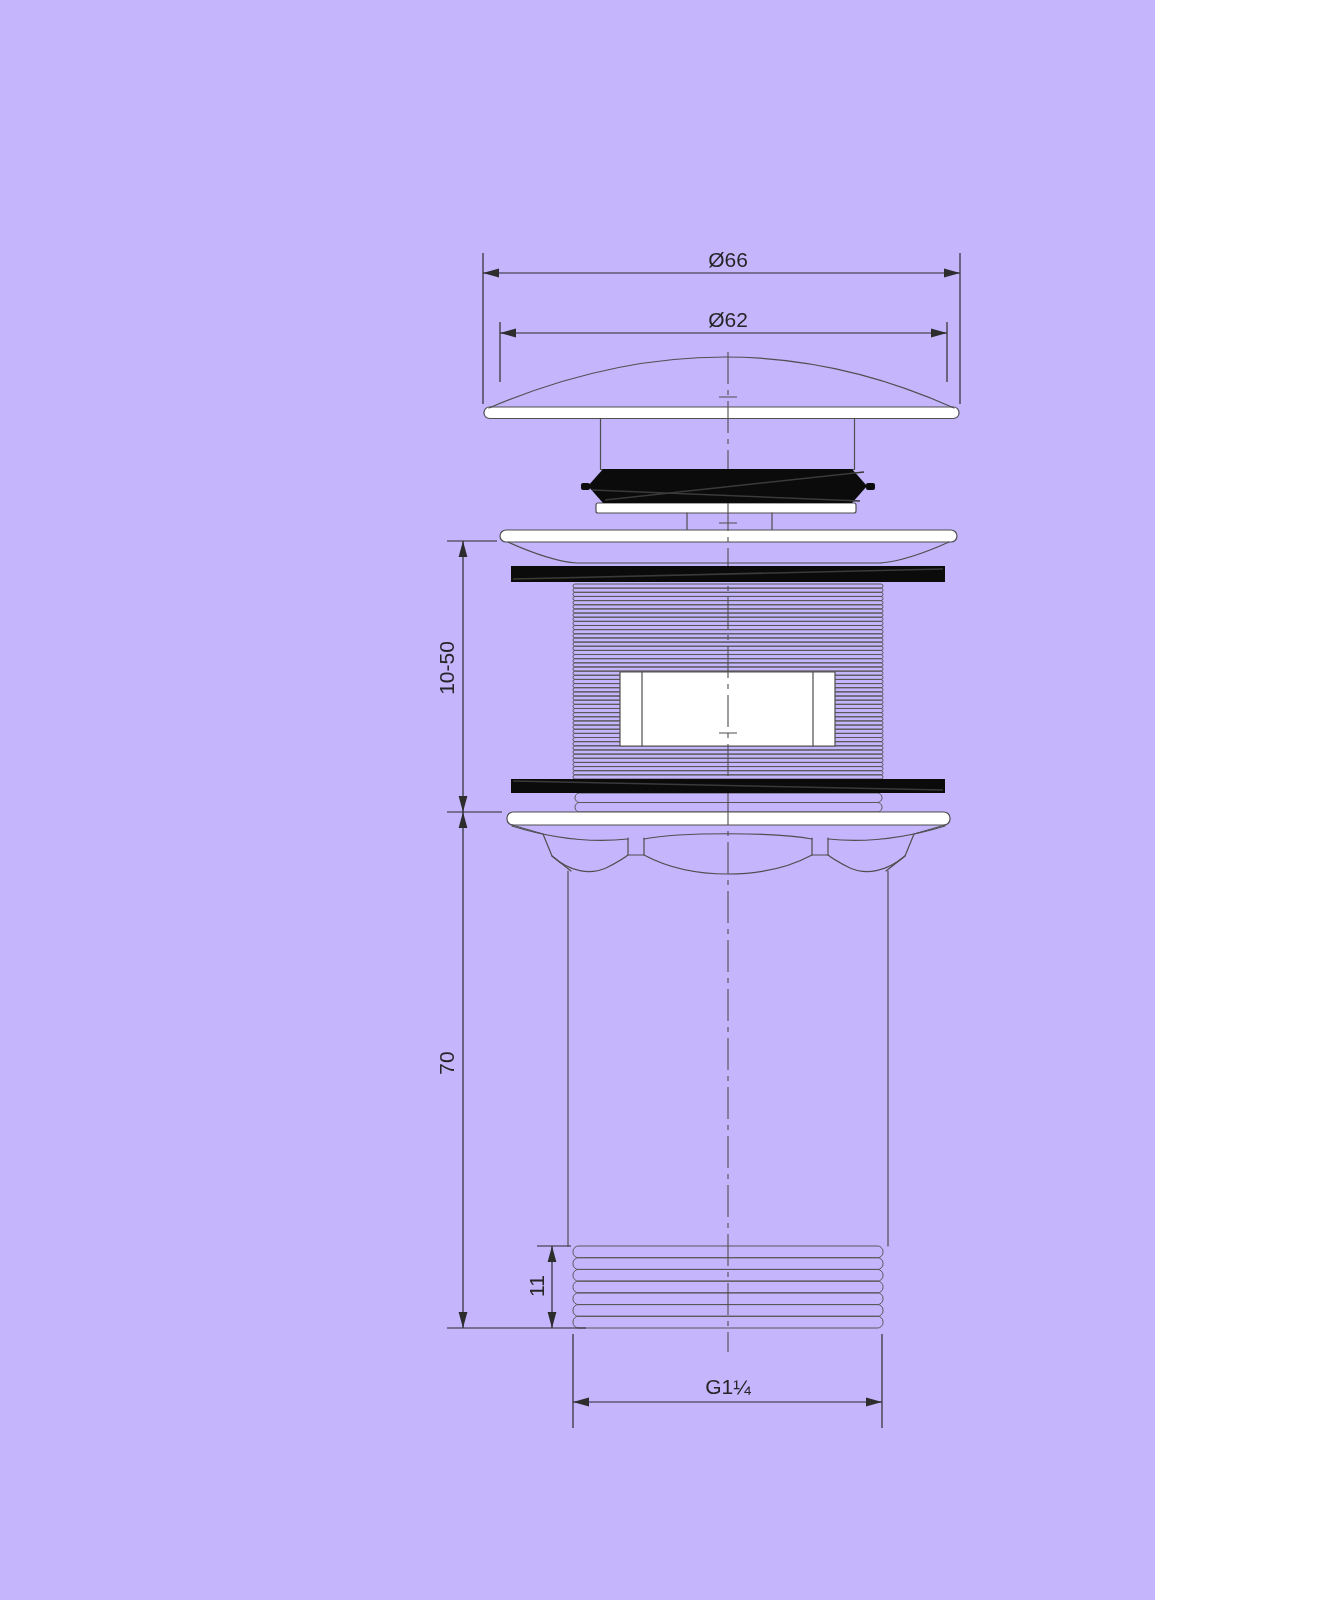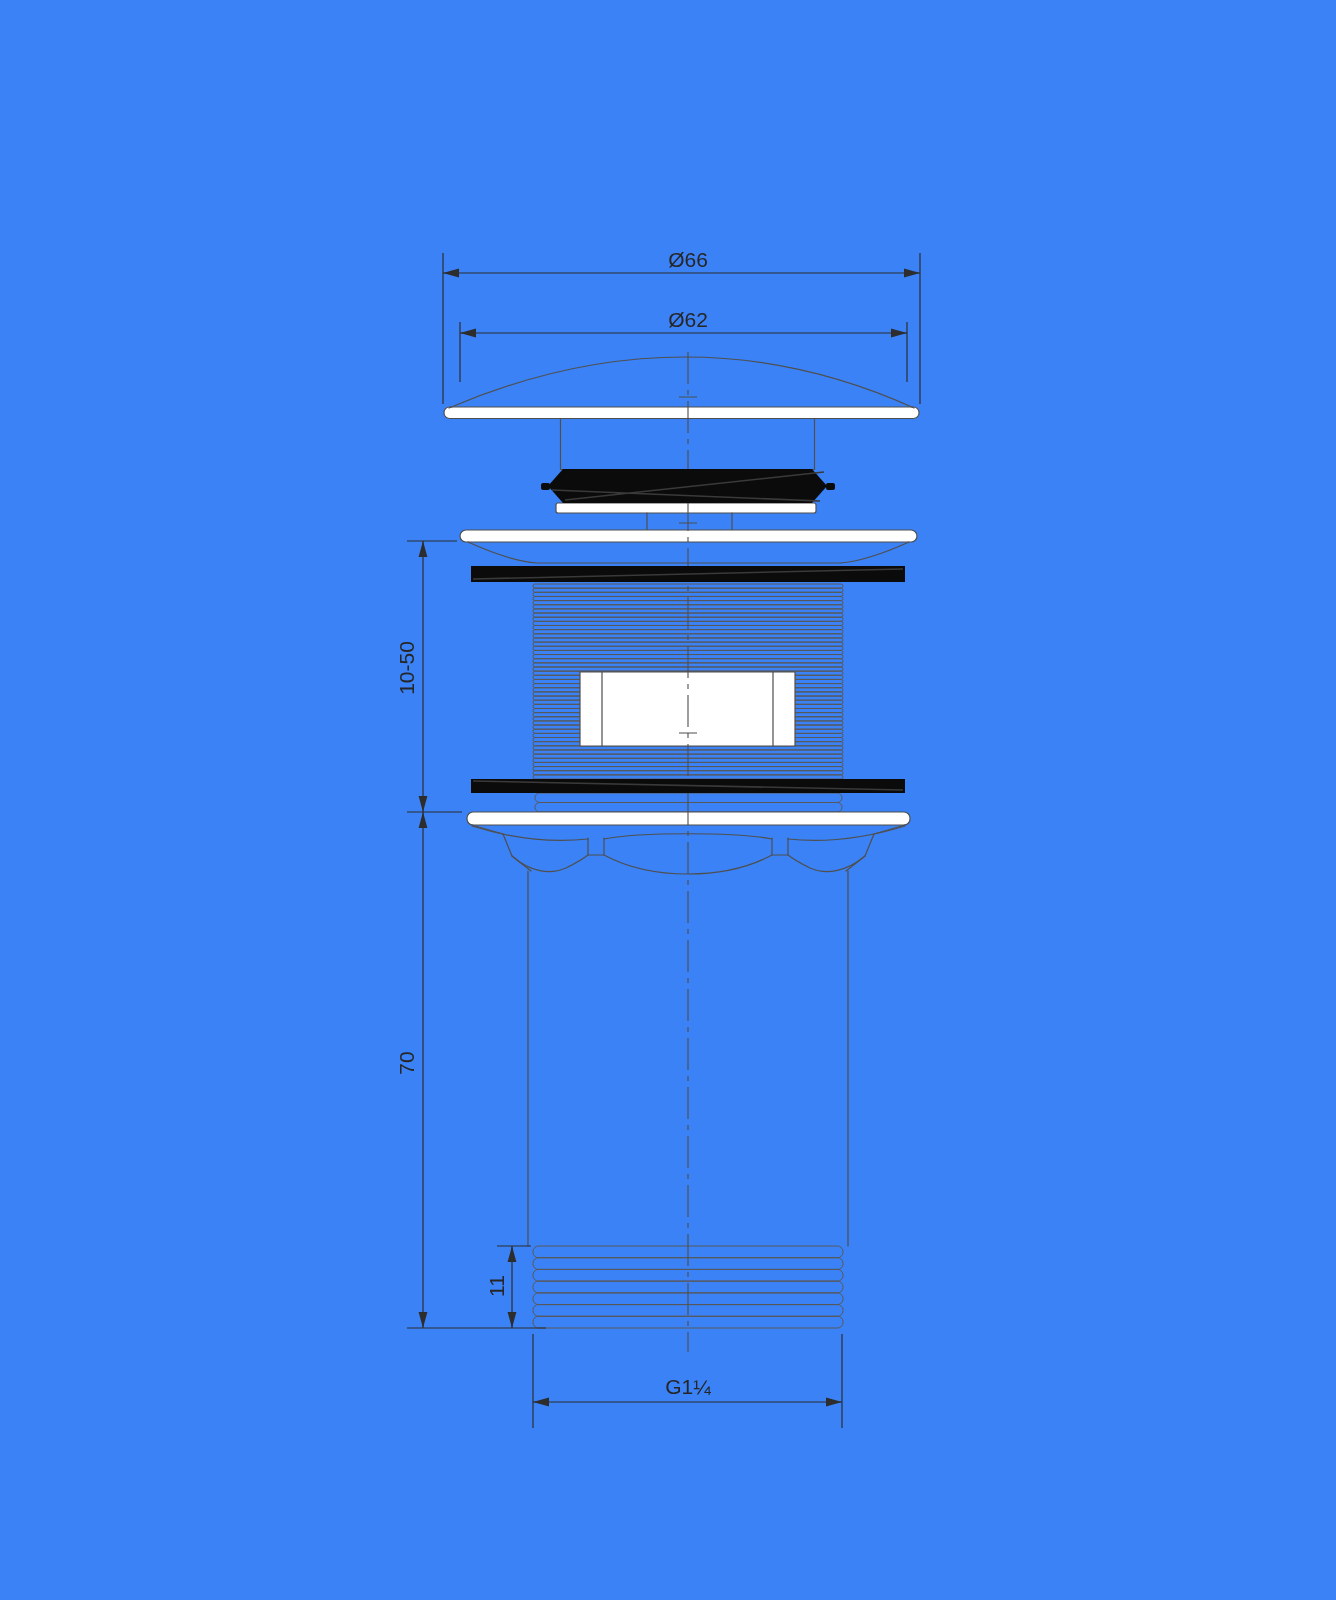--- a/index.html
+++ b/index.html
@@ -1,16 +1,16 @@
 <!DOCTYPE html>
 <html><head>
 <meta charset="utf-8">
 <style>
   html,body{margin:0;padding:0;background:#ffffff;}
-  .stage{width:1336px;height:1600px;position:relative;background:#3b82f6;overflow:hidden;}
+  .stage{width:1115px;height:1600px;position:relative;background:#c4b5fd;overflow:hidden;padding-left:40px;}
   svg{display:block;}
   .g{stroke:#4f4f4f;stroke-width:1.2;fill:none;stroke-linejoin:round;stroke-linecap:round;}
   .gf{stroke:#4f4f4f;stroke-width:1.2;fill:#ffffff;stroke-linejoin:round;}
   .thread rect{stroke:#585858;stroke-width:1;fill:none;}
   .blackfill{fill:#0b0b0b;stroke:none;}
   .sealline{stroke:#3a3a3a;stroke-width:1.6;fill:none;}
   .cl{stroke:#4f4f4f;stroke-width:1.1;fill:none;}
   .dim{stroke:#2d2d2d;stroke-width:1.2;fill:none;stroke-linecap:butt;}
   .dimf{fill:#2d2d2d;stroke:none;}
   text{font-family:"Liberation Sans", sans-serif;font-size:21px;fill:#262626;}

